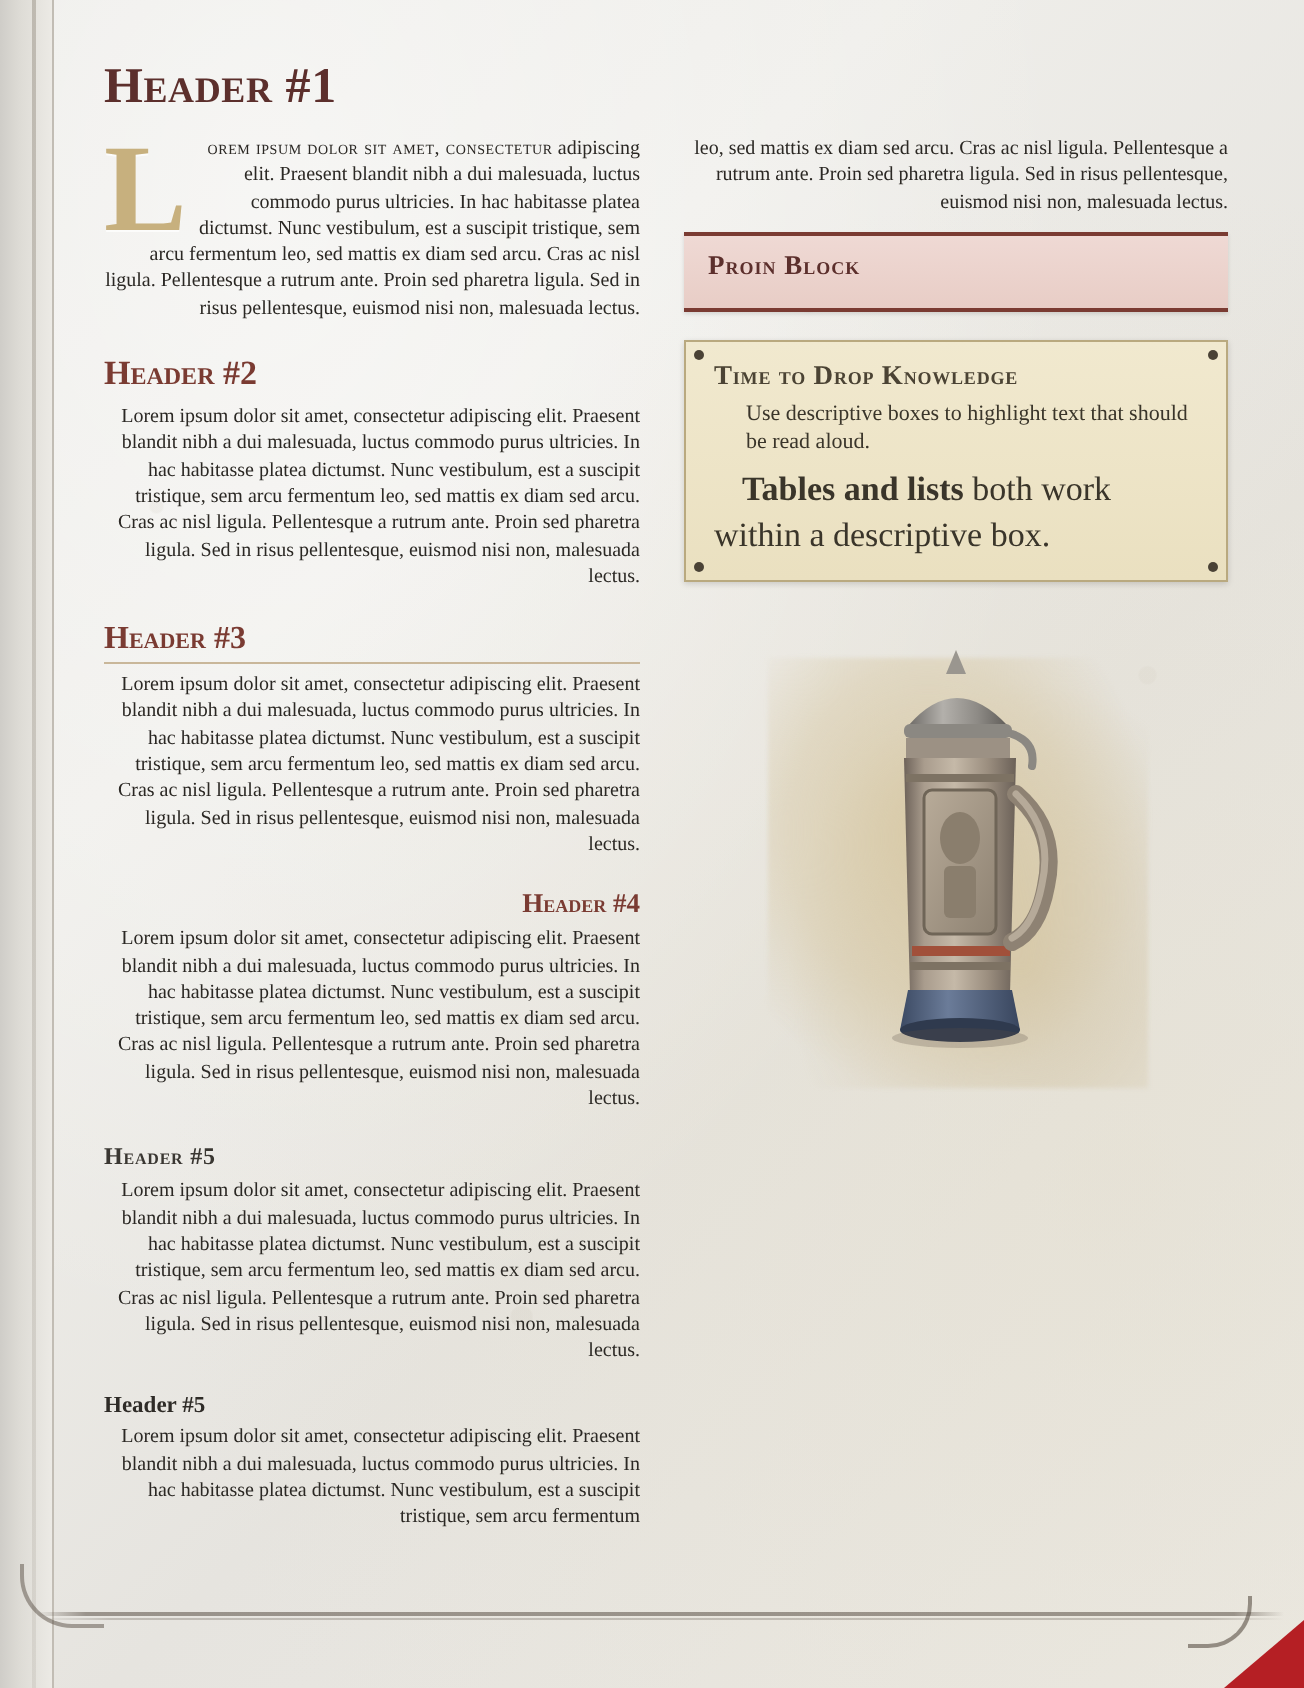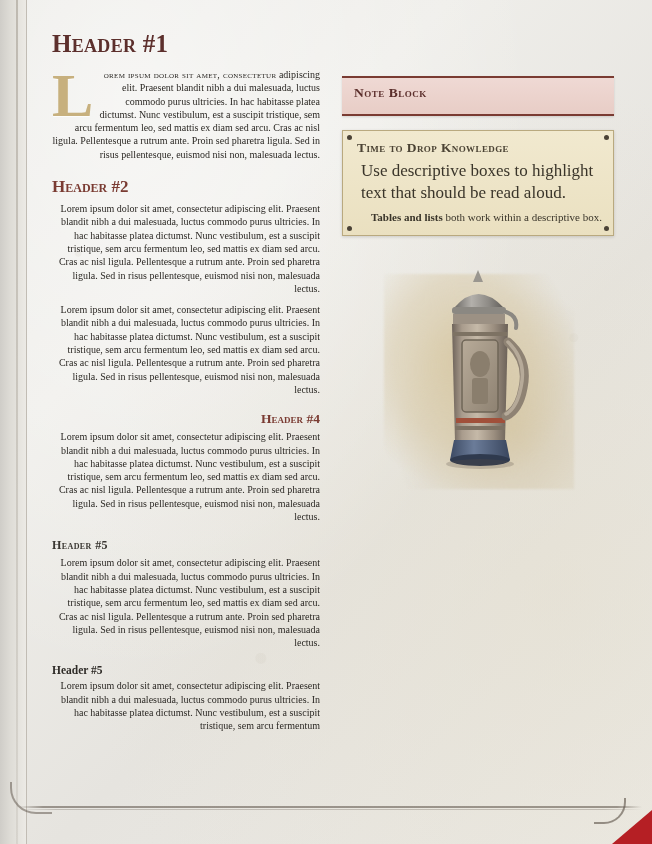--- a/index.html
+++ b/index.html
@@ -230,27 +230,27 @@
   .desc-corner-br { right: 4px; bottom: 4px; }
   .desc-title {
     font-variant: small-caps;
     font-weight: bold;
     color: #4b4334;
     font-size: 13.5px;
     margin: 0 0 4px 0;
     letter-spacing: 0.4px;
   }
   .desc-text {
+    font-size: 11px;
+    color: #3a352a;
+    margin: 0 0 6px 16px;
+    line-height: 1.3;
+  }
+  .desc-text-indent {
     font-size: 17px;
-    color: #3a352a;
-    margin: 0 0 6px 4px;
-    line-height: 1.3;
-  }
-  .desc-text-indent {
-    font-size: 11px;
     color: #3a352a;
     margin: 0;
     text-indent: 14px;
     line-height: 1.3;
   }
   .desc-text-indent b { font-weight: bold; }
 
   
   .illustration {
     position: relative;
@@ -288,37 +288,39 @@
       <div class="col-left">
 
         <div class="dropcap-para">
           <span class="dropcap">L</span>
           <p class="body"><span class="smallcaps-lead">orem ipsum dolor sit amet, consectetur</span><span> adipiscing elit. Praesent blandit nibh a dui malesuada, luctus commodo purus ultricies. In hac habitasse platea dictumst. Nunc vestibulum, est a suscipit tristique, sem arcu fermentum leo, sed mattis ex diam sed arcu. Cras ac nisl ligula. Pellentesque a rutrum ante. Proin sed pharetra ligula. Sed in risus pellentesque, euismod nisi non, malesuada lectus.</span></p>
         </div>
 
         <h2 class="header2">Header #2</h2>
         <p class="body">Lorem ipsum dolor sit amet, consectetur adipiscing elit. Praesent blandit nibh a dui malesuada, luctus commodo purus ultricies. In hac habitasse platea dictumst. Nunc vestibulum, est a suscipit tristique, sem arcu fermentum leo, sed mattis ex diam sed arcu. Cras ac nisl ligula. Pellentesque a rutrum ante. Proin sed pharetra ligula. Sed in risus pellentesque, euismod nisi non, malesuada lectus.</p>
 
+        <h3 class="header3">Header #3</h3>
         <p class="body">Lorem ipsum dolor sit amet, consectetur adipiscing elit. Praesent blandit nibh a dui malesuada, luctus commodo purus ultricies. In hac habitasse platea dictumst. Nunc vestibulum, est a suscipit tristique, sem arcu fermentum leo, sed mattis ex diam sed arcu. Cras ac nisl ligula. Pellentesque a rutrum ante. Proin sed pharetra ligula. Sed in risus pellentesque, euismod nisi non, malesuada lectus.</p>
 
         <h4 class="header4">Header #4</h4>
         <p class="body">Lorem ipsum dolor sit amet, consectetur adipiscing elit. Praesent blandit nibh a dui malesuada, luctus commodo purus ultricies. In hac habitasse platea dictumst. Nunc vestibulum, est a suscipit tristique, sem arcu fermentum leo, sed mattis ex diam sed arcu. Cras ac nisl ligula. Pellentesque a rutrum ante. Proin sed pharetra ligula. Sed in risus pellentesque, euismod nisi non, malesuada lectus.</p>
 
         <h5 class="header5">Header #5</h5>
         <p class="body">Lorem ipsum dolor sit amet, consectetur adipiscing elit. Praesent blandit nibh a dui malesuada, luctus commodo purus ultricies. In hac habitasse platea dictumst. Nunc vestibulum, est a suscipit tristique, sem arcu fermentum leo, sed mattis ex diam sed arcu. Cras ac nisl ligula. Pellentesque a rutrum ante. Proin sed pharetra ligula. Sed in risus pellentesque, euismod nisi non, malesuada lectus.</p>
 
         <h6 class="header6">Header #5</h6>
         <p class="body">Lorem ipsum dolor sit amet, consectetur adipiscing elit. Praesent blandit nibh a dui malesuada, luctus commodo purus ultricies. In hac habitasse platea dictumst. Nunc vestibulum, est a suscipit tristique, sem arcu fermentum</p>
       </div>
 
       <div class="col-right">
 
+        <p class="body">leo, sed mattis ex diam sed arcu. Cras ac nisl ligula. Pellentesque a rutrum ante. Proin sed pharetra ligula. Sed in risus pellentesque, euismod nisi non, malesuada lectus.</p>
 
         <div class="note-block">
-          <div class="note-title">Note Block</div>
+          <div class="note-title">Proin Block</div>
         </div>
 
         <div class="desc-box">
           <span class="desc-corner-bl"></span>
           <span class="desc-corner-br"></span>
           <div class="desc-title">Time to Drop Knowledge</div>
           <p class="desc-text">Use descriptive boxes to highlight text that should be read aloud.</p>
           <p class="desc-text-indent"><b>Tables and lists</b><span> both work within a descriptive box.</span></p>
         </div>
 

